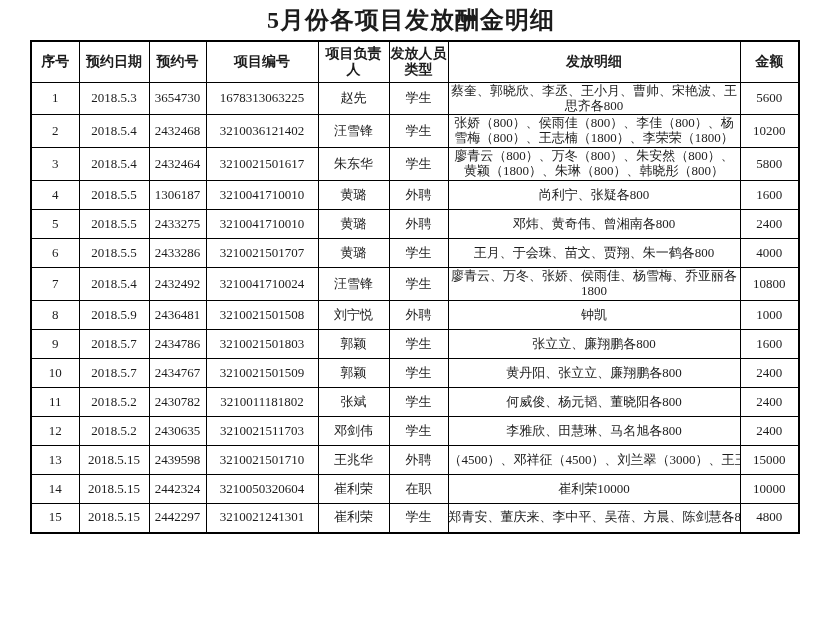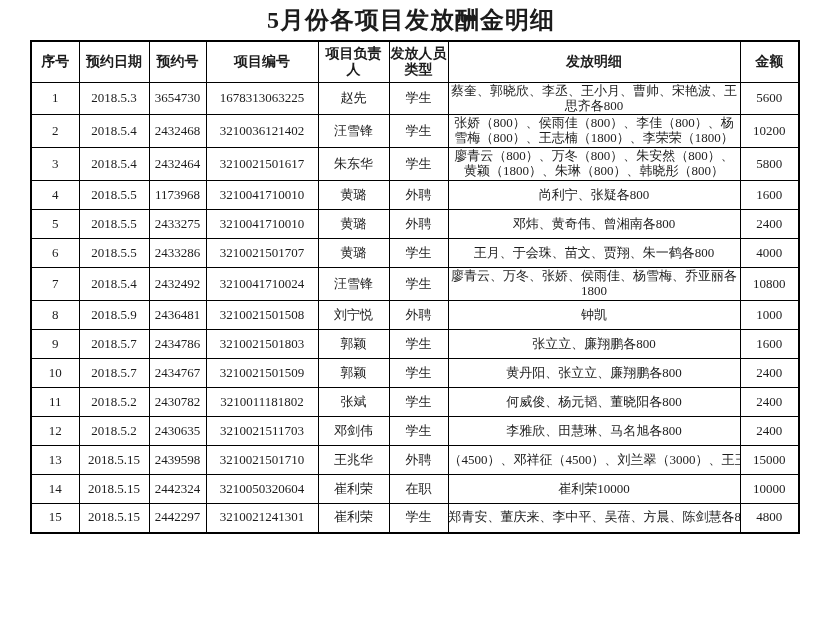--- a/index.html
+++ b/index.html
@@ -113,21 +113,21 @@
     <td>2432464</td>
     <td>3210021501617</td>
     <td>朱东华</td>
     <td>学生</td>
     <td class="detail">廖青云（800）、万冬（800）、朱安然（800）、黄颖（1800）、朱琳（800）、韩晓彤（800）</td>
     <td class="amount">5800</td>
   </tr>
         <tr class="data-row">
     <td>4</td>
     <td>2018.5.5</td>
-    <td>1173968</td>
+    <td>1306187</td>
     <td>3210041710010</td>
     <td>黄璐</td>
     <td>外聘</td>
     <td class="detail">尚利宁、张疑各800</td>
     <td class="amount">1600</td>
   </tr>
         <tr class="data-row">
     <td>5</td>
     <td>2018.5.5</td>
     <td>2433275</td>

